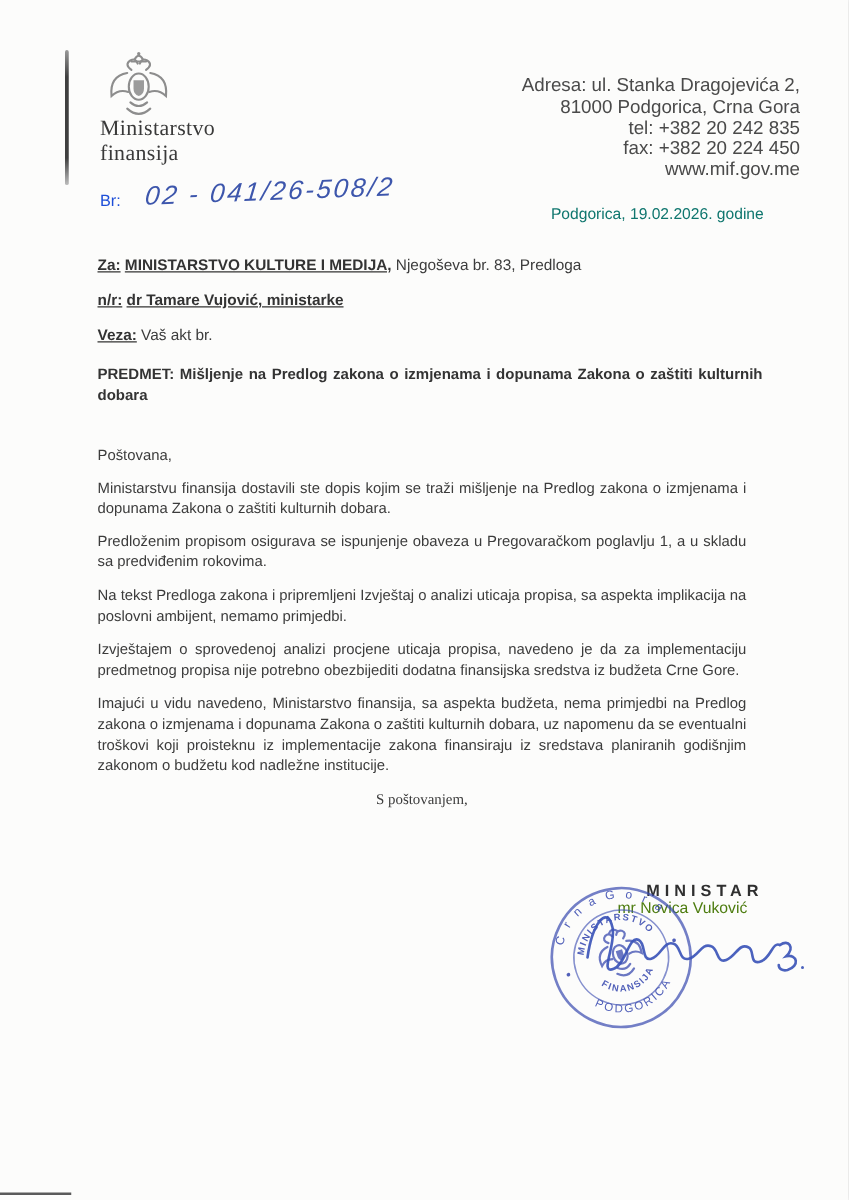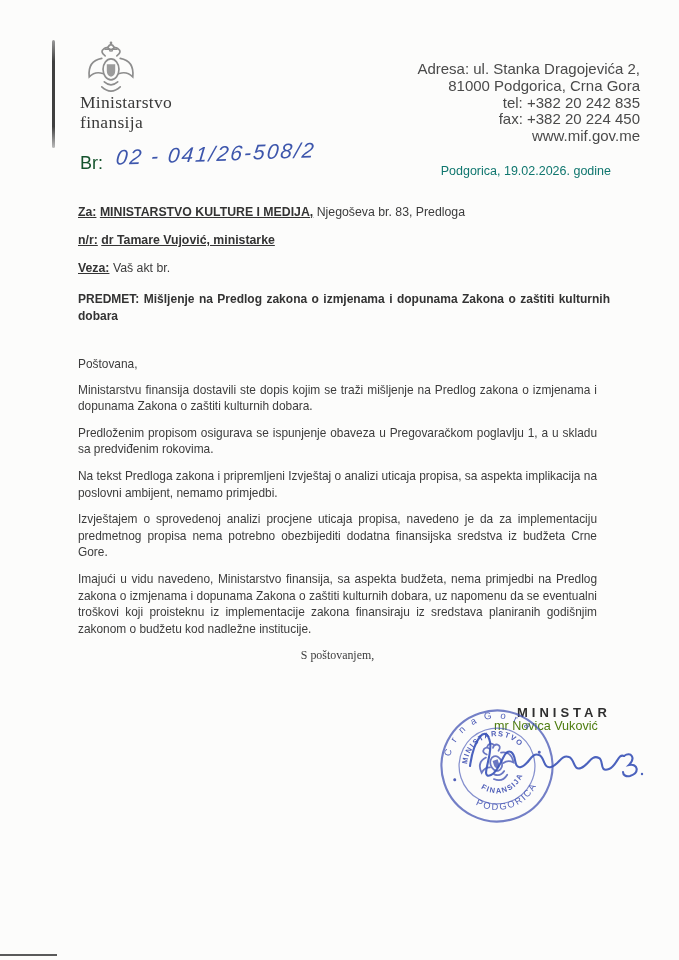--- a/index.html
+++ b/index.html
@@ -28,21 +28,21 @@
   .ministry-name{
     position:absolute;left:80px;top:92px;
     font-family:"Liberation Serif", serif;
     font-size:17.5px;line-height:20px;color:#3a3a3a;letter-spacing:.3px;
   }
   .address-block{
     position:absolute;right:39px;top:61px;
     text-align:right;font-size:15px;line-height:16.8px;color:#4a4a4a;
   }
   
-  .ref-line{position:absolute;left:80px;top:153px;font-size:18px;color:#14532d;}
+  .ref-line{position:absolute;left:80px;top:153px;font-size:13px;color:#1d4ed8;}
   .ref-number{
     position:absolute;left:116px;top:142px;
     font-size:21px;font-style:italic;letter-spacing:2px;
     color:#3d56ac;transform:rotate(-2.2deg) skewX(-8deg);
     white-space:nowrap;
   }
   .place-date{position:absolute;right:68px;top:164px;font-size:12.5px;color:#0f766e;}
   
   .recipient{position:absolute;left:78px;top:205px;width:535px;font-size:12.3px;line-height:15px;}
   .recipient .row{margin-bottom:13px;}
@@ -135,21 +135,21 @@
   <div class="subject">
     <span>PREDMET:</span>
     <span>Mišljenje na Predlog zakona o izmjenama i dopunama Zakona o zaštiti kulturnih dobara</span>
   </div>
 
   <div class="body-text">
     <p class="salutation">Poštovana,</p>
     <p>Ministarstvu finansija dostavili ste dopis kojim se traži mišljenje na Predlog zakona o izmjenama i dopunama Zakona o zaštiti kulturnih dobara.</p>
     <p>Predloženim propisom osigurava se ispunjenje obaveza u Pregovaračkom poglavlju 1, a u skladu sa predviđenim rokovima.</p>
     <p>Na tekst Predloga zakona i pripremljeni Izvještaj o analizi uticaja propisa, sa aspekta implikacija na poslovni ambijent, nemamo primjedbi.</p>
-    <p>Izvještajem o sprovedenoj analizi procjene uticaja propisa, navedeno je da za implementaciju predmetnog propisa nema potrebno obezbijediti dodatna finansijska sredstva iz budžeta Crne Gore.</p>
+    <p>Izvještajem o sprovedenoj analizi procjene uticaja propisa, navedeno je da za implementaciju predmetnog propisa nije potrebno obezbijediti dodatna finansijska sredstva iz budžeta Crne Gore.</p>
     <p>Imajući u vidu navedeno, Ministarstvo finansija, sa aspekta budžeta, nema primjedbi na Predlog zakona o izmjenama i dopunama Zakona o zaštiti kulturnih dobara, uz napomenu da se eventualni troškovi koji proisteknu iz implementacije zakona finansiraju iz sredstava planiranih godišnjim zakonom o budžetu kod nadležne institucije.</p>
     <p class="closing">S poštovanjem,</p>
   </div>
 
   <div class="minister-title">MINISTAR</div>
   <div class="minister-name">mr Novica Vuković</div>
 
   <svg class="stamp" viewBox="0 0 150 150">
     <g transform="rotate(-18 75 75)">
       <defs>

